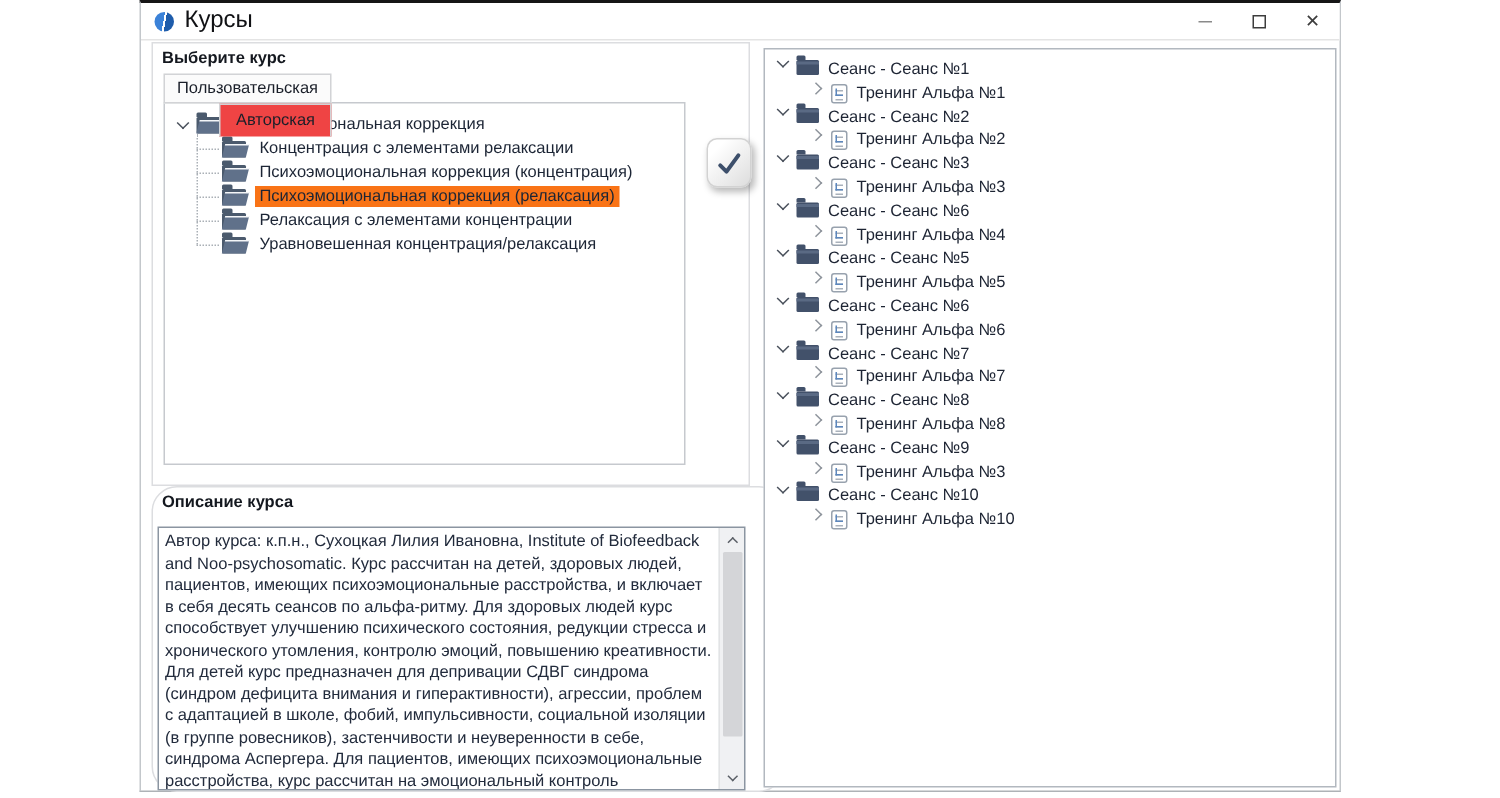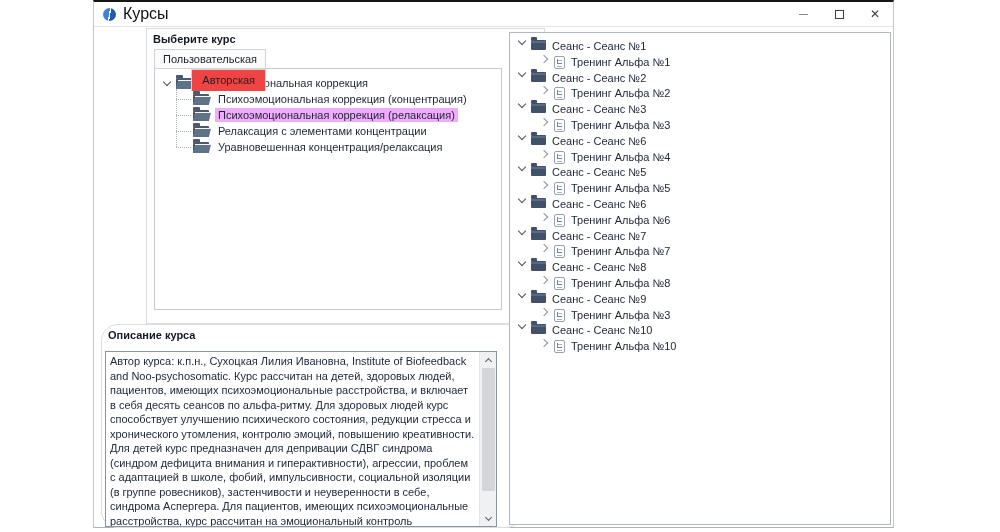--- a/index.html
+++ b/index.html
@@ -15,34 +15,34 @@
            background:linear-gradient(100deg,#3b82d8 46%,#ffffff 46% 55%,#1e5cab 55%);}
   .apptitle{font-size:16px;color:#101114;margin-left:7px;}
   .winbtns{margin-left:auto;display:flex;height:100%;}
   .winbtn{width:36px;height:100%;display:flex;align-items:center;justify-content:center;color:#3d3d3d;font-size:12px;cursor:default;}
   .winbtn.max span{display:block;width:9px;height:9px;border:1.2px solid #3d3d3d;}
   .winbtn.min span{display:block;width:9px;height:0;border-top:1.2px solid #8a8a8a;}
 
   
   .groupbox{position:absolute;border:1px solid #dcdde0;background:#fff;}
   .gb-title{font-size:11px;font-weight:bold;color:#14181f;padding:4px 0 0 6px;}
-  .gb-courses{left:7px;top:26px;width:399px;height:296px;margin-left:45px;}
+  .gb-courses{left:7px;top:26px;width:399px;height:296px;}
   .gb-desc{left:7px;top:322px;width:422px;height:204px;border-radius:17px;}
 
   
   .tabbar{position:absolute;left:7px;top:20px;display:flex;align-items:flex-end;z-index:3;flex-direction:column;}
   .tab{font-size:11px;color:#1a1f29;border:1px solid #d2d3d6;background:#fbfbfb;padding:3px 8px 3px;margin-right:-1px;position:relative;}
   .tab.active{background:#ef4444;border-bottom:none;padding:4px 10px 5px;margin-bottom:-1px;z-index:4;}
 
   
   .treebox{position:absolute;left:7px;top:39px;width:348px;height:242px;background:#fff;border:1px solid #c6c9ce;overflow:hidden;z-index:2;}
   .ltree{padding-top:6px;font-size:11px;color:#1c2535;}
   .trow{height:16px;display:flex;align-items:center;white-space:nowrap;}
   .trow .lbl{padding:1px 3px;}
-  .trow.selected .lbl{background:#f0abfc;}
+  .trow.selected .lbl{background:#f97316;}
   .root-row{padding-left:9px;}
   .l-children{position:relative;margin-left:21px;}
   .l-vline{position:absolute;left:0;top:-2px;bottom:8px;width:0;border-left:1px dotted #aab0b6;}
   .l-children .trow{padding-left:0;}
   .stub{width:15px;height:0;border-top:1px dotted #aab0b6;margin-right:2px;flex:0 0 auto;}
 
   
   .chev{width:6px;height:6px;border-right:1.4px solid #4a515c;border-bottom:1.4px solid #4a515c;flex:0 0 auto;}
   .chev.down{transform:rotate(45deg);margin:-2px 6px 0 0;}
   .chev.right{transform:rotate(-45deg);border-color:#8e949c;margin:0 7px 0 0;}
@@ -116,20 +116,25 @@
           <div class="trow root-row">
             <span class="chev down"></span>
             <span class="folder-open"></span>
             <span class="lbl">Психоэмоциональная коррекция</span>
           </div>
           <div class="l-children">
             <div class="l-vline"></div>
             <div class="trow">
               <span class="stub"></span>
               <span class="folder-open"></span>
+              <span class="lbl">Концентрация с элементами релаксации</span>
+            </div>
+            <div class="trow">
+              <span class="stub"></span>
+              <span class="folder-open"></span>
               <span class="lbl">Психоэмоциональная коррекция (концентрация)</span>
             </div>
             <div class="trow selected">
               <span class="stub"></span>
               <span class="folder-open"></span>
               <span class="lbl">Психоэмоциональная коррекция (релаксация)</span>
             </div>
             <div class="trow">
               <span class="stub"></span>
               <span class="folder-open"></span>

